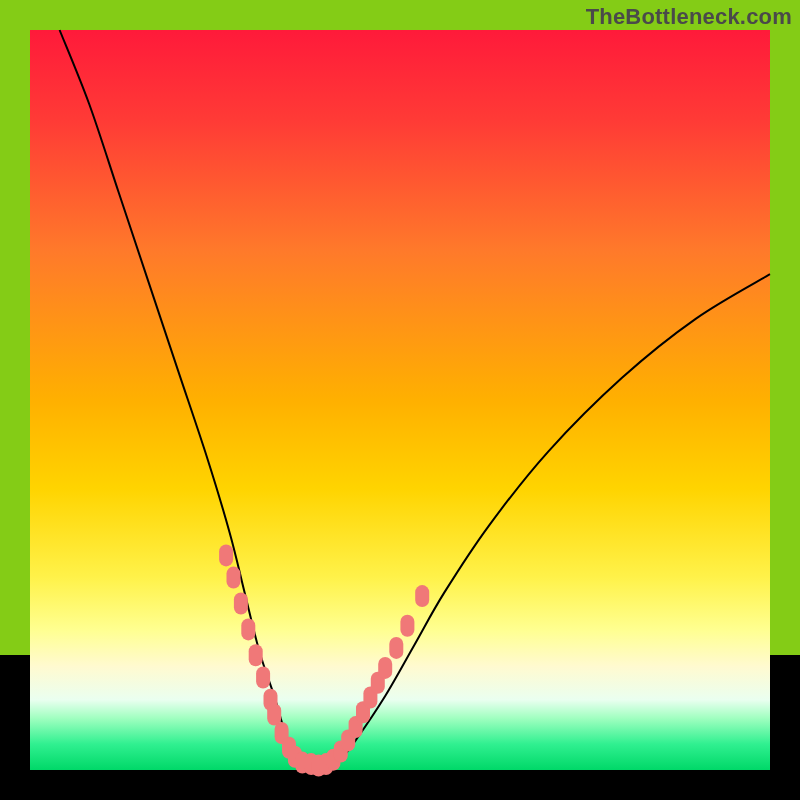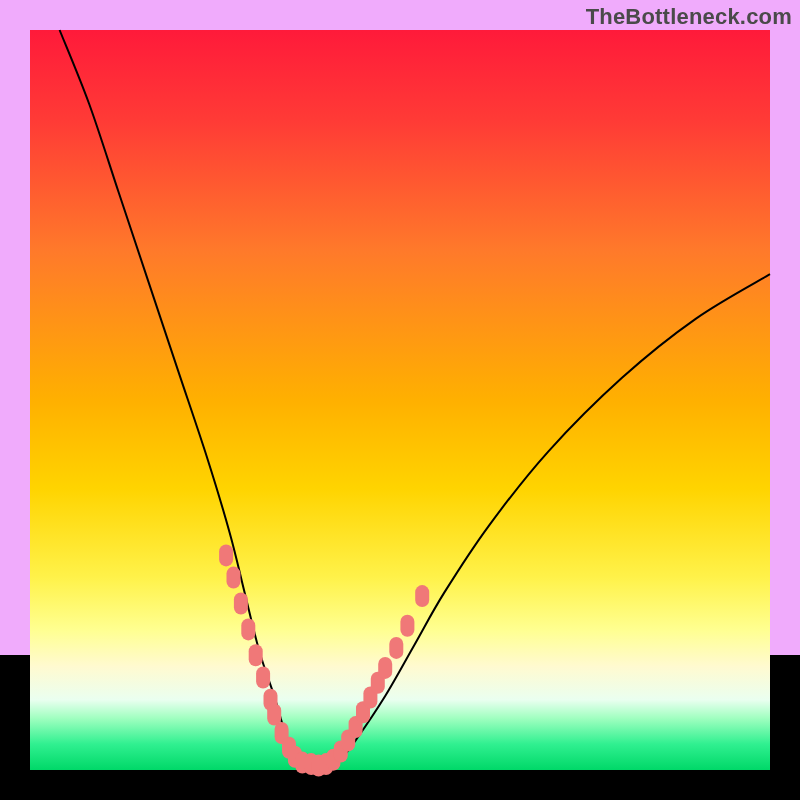--- a/index.html
+++ b/index.html
@@ -10,21 +10,21 @@
     background: #000;
     overflow: hidden;
     font-family: Arial, Helvetica, sans-serif;
   }
   .frame {
     position: absolute;
     left: 0;
     top: 0;
     width: 800px;
     height: 655px;
-    background: #f0abfc;
+    background: #84cc16;
   }
   .plot {
     position: absolute;
     left: 30px;
     top: 30px;
     width: 740px;
     height: 740px;
   }
   .gradient-bg {
     position: absolute;

